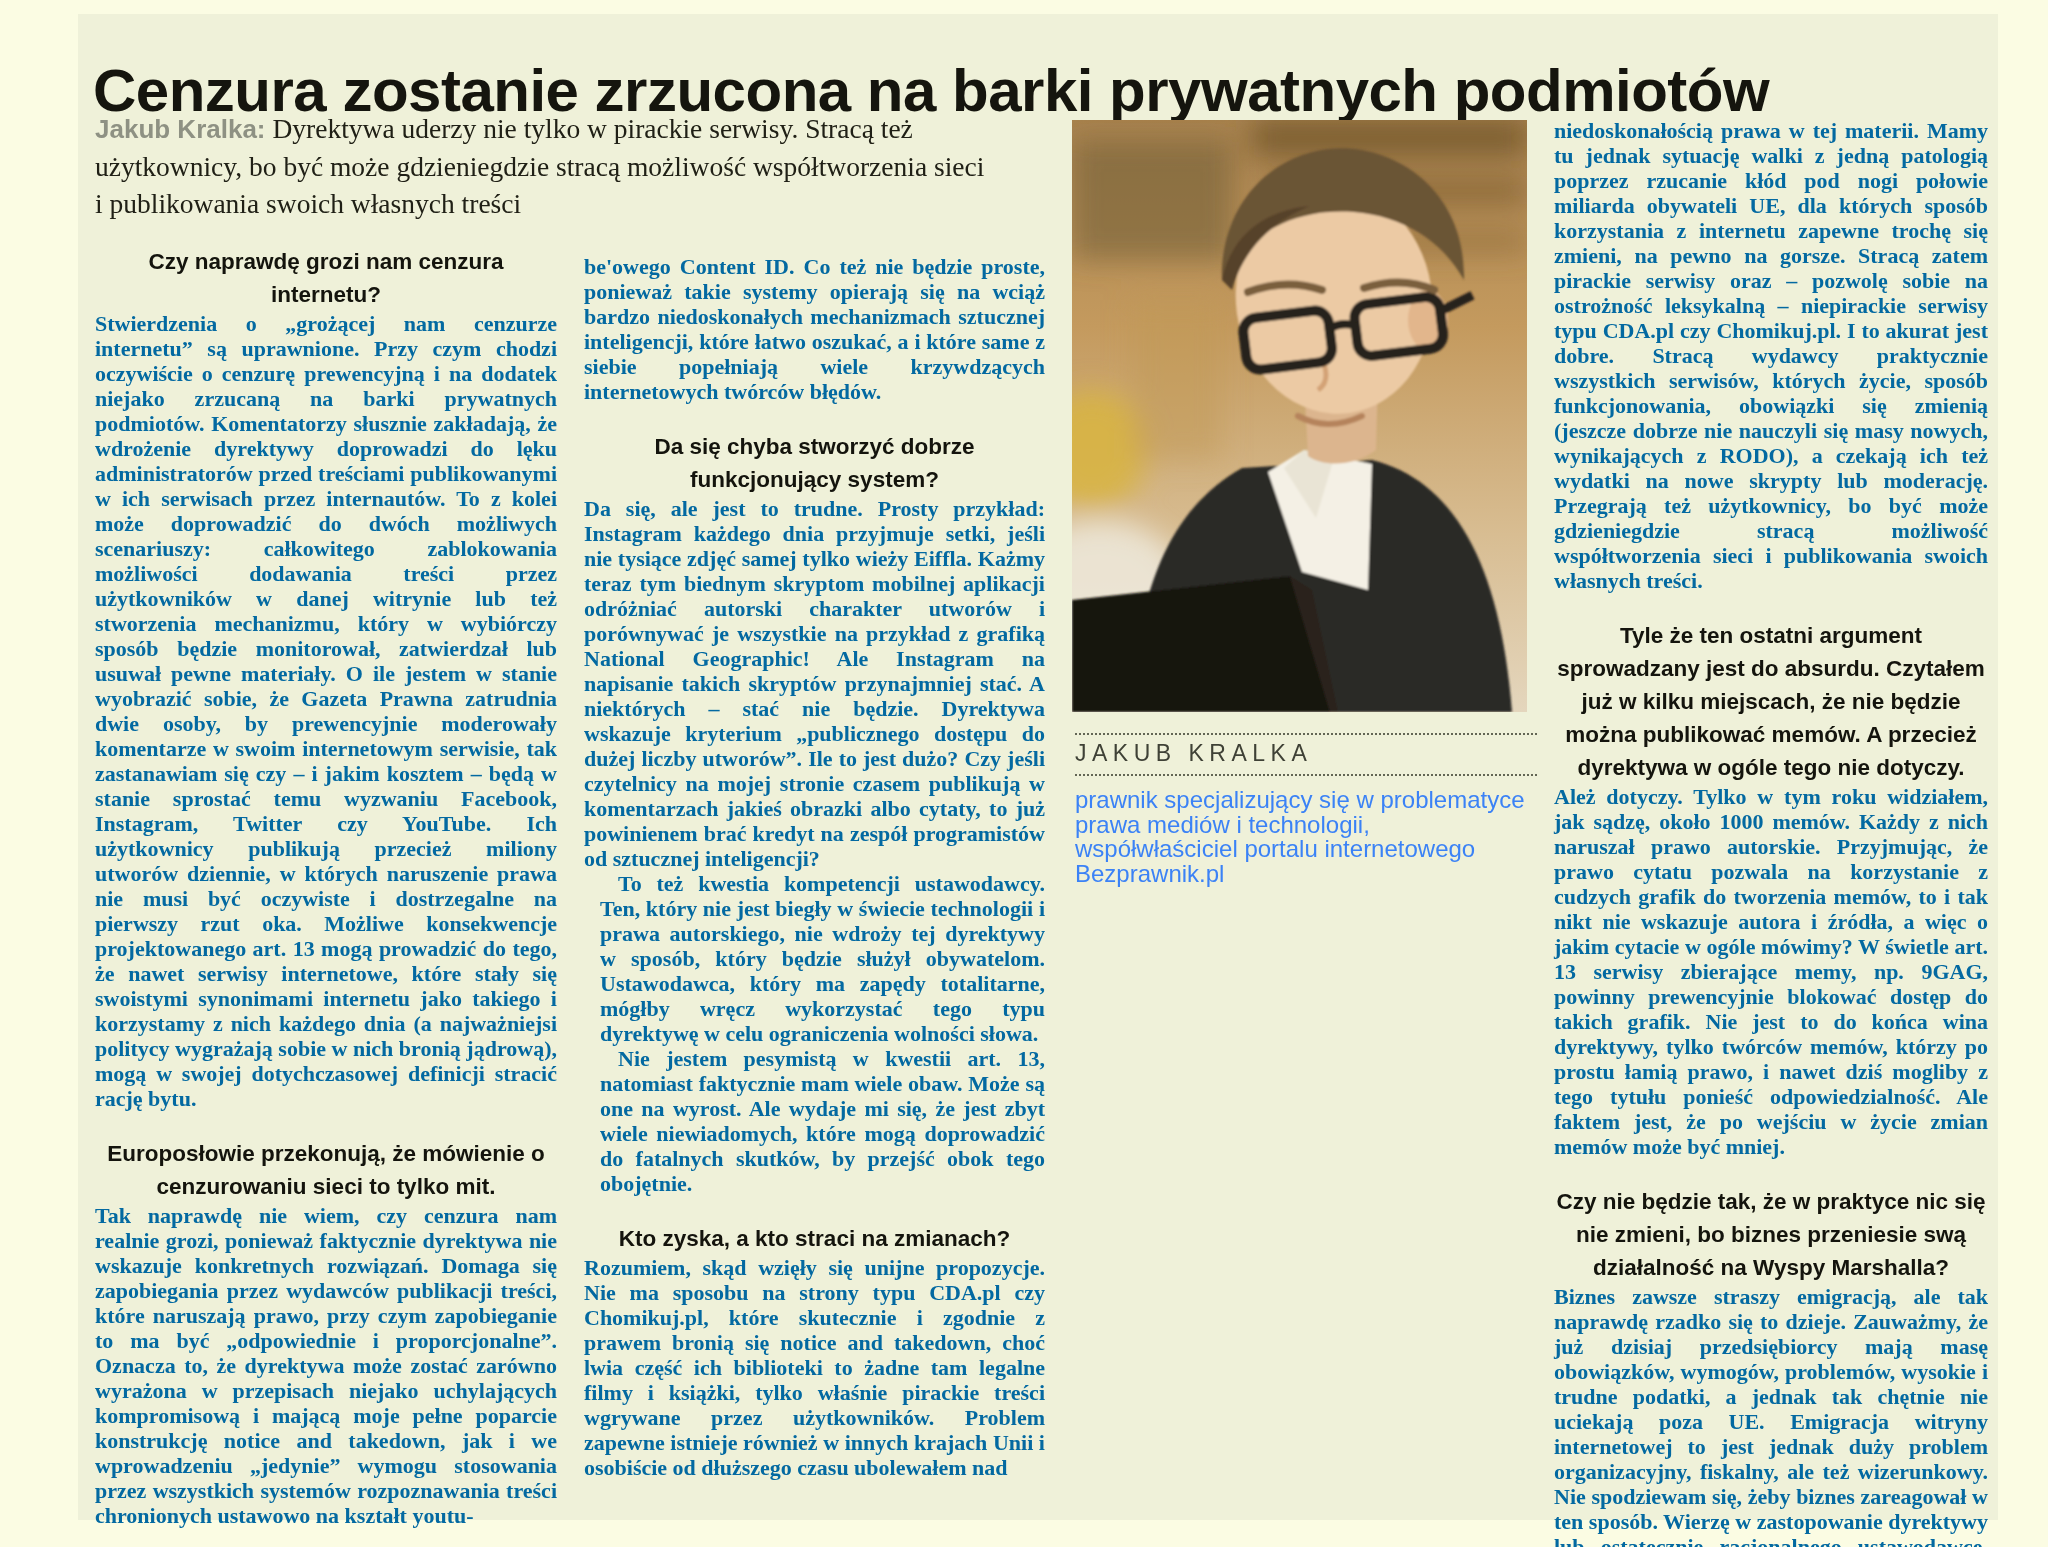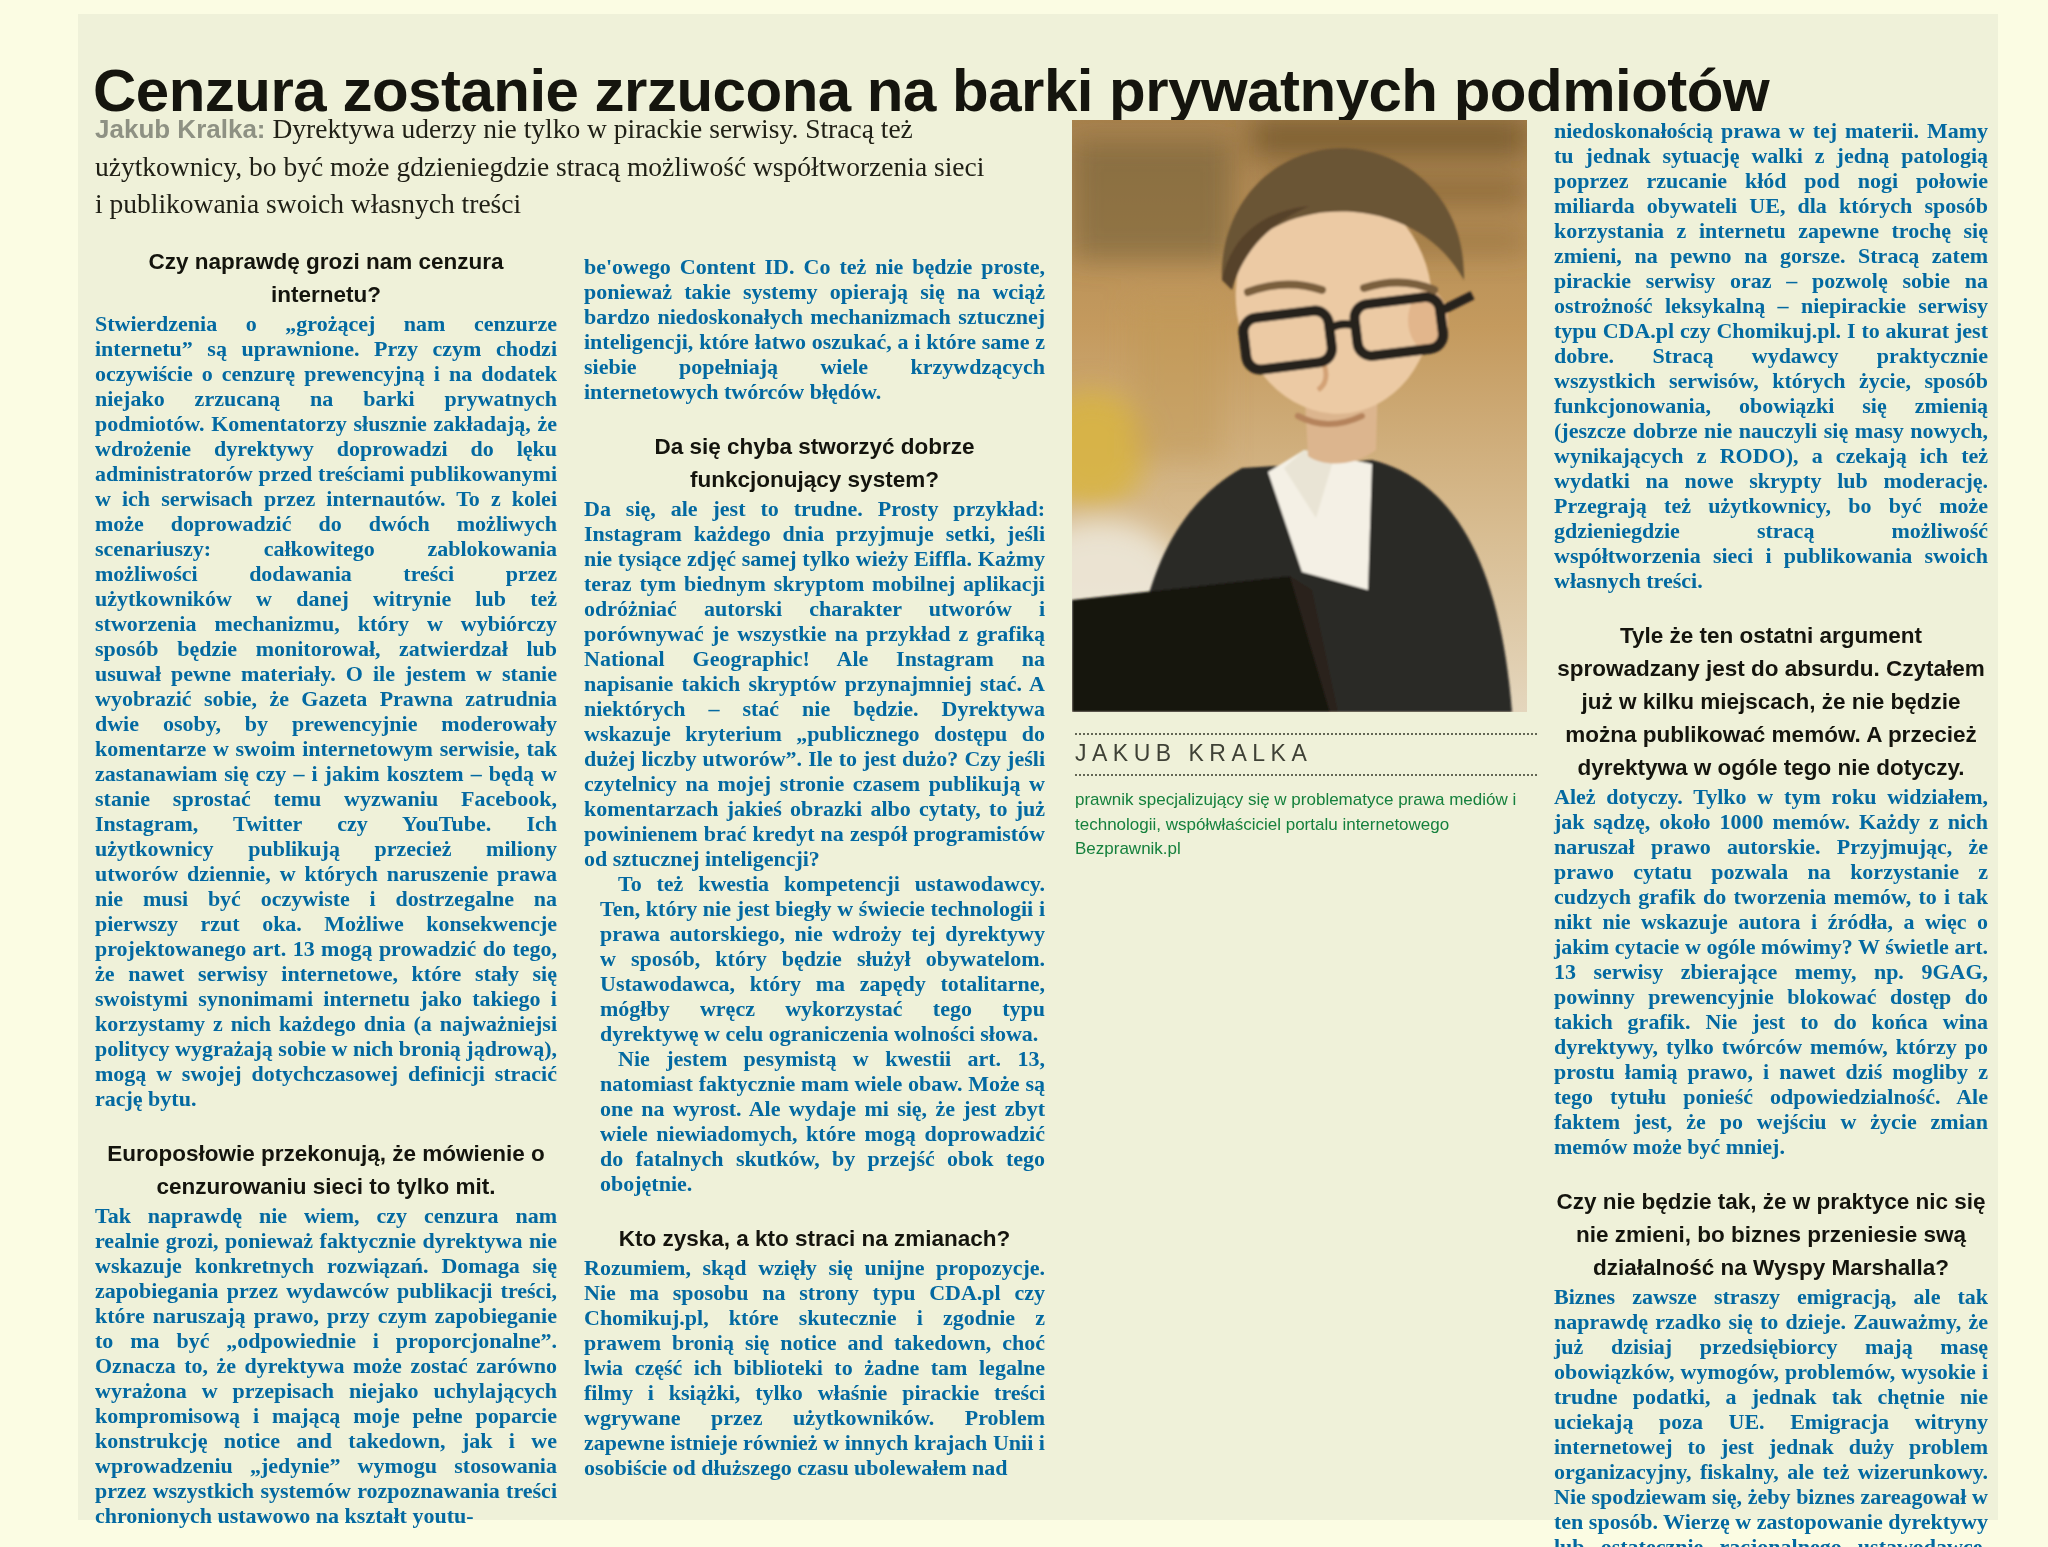--- a/index.html
+++ b/index.html
@@ -26,21 +26,21 @@
   .photo{position:absolute;left:1072px;top:120px;width:455px;height:592px;overflow:hidden;}
   .cap-rule{position:absolute;left:1075px;width:462px;height:0;
             border-top:2px dotted #63665546;border-top-color:#636655;}
   .cap-rule-1{top:733px;}
   .cap-rule-2{top:774px;}
   .cap-name{position:absolute;left:1075px;top:740px;width:462px;
             font-family:"Liberation Sans","DejaVu Sans",sans-serif;
             font-size:23px;letter-spacing:5.5px;color:#3f4136;}
   .cap-text{position:absolute;left:1075px;top:788px;width:455px;
             font-family:"Liberation Sans","DejaVu Sans",sans-serif;
-            font-size:17px;line-height:24.5px;color:#15803d;}
+            font-size:24px;line-height:24.5px;color:#3b82f6;}
   .credit{margin-top:-26px;text-align:right;white-space:nowrap;
           font-family:"Liberation Sans","DejaVu Sans",sans-serif;}
   .credit-prefix{font-size:21px;color:#55574b;margin-right:8px;}
   .credit-author{font-size:21.5px;font-weight:700;color:#20201a;}
   .badge{display:inline-block;width:22px;height:22px;margin-left:5px;border-radius:50%;
          border:2.5px solid #d2232a;color:#d2232a;font-size:15px;line-height:22px;
          font-weight:700;text-align:center;vertical-align:-4px;}
 </style>
 </head>
 <body>

